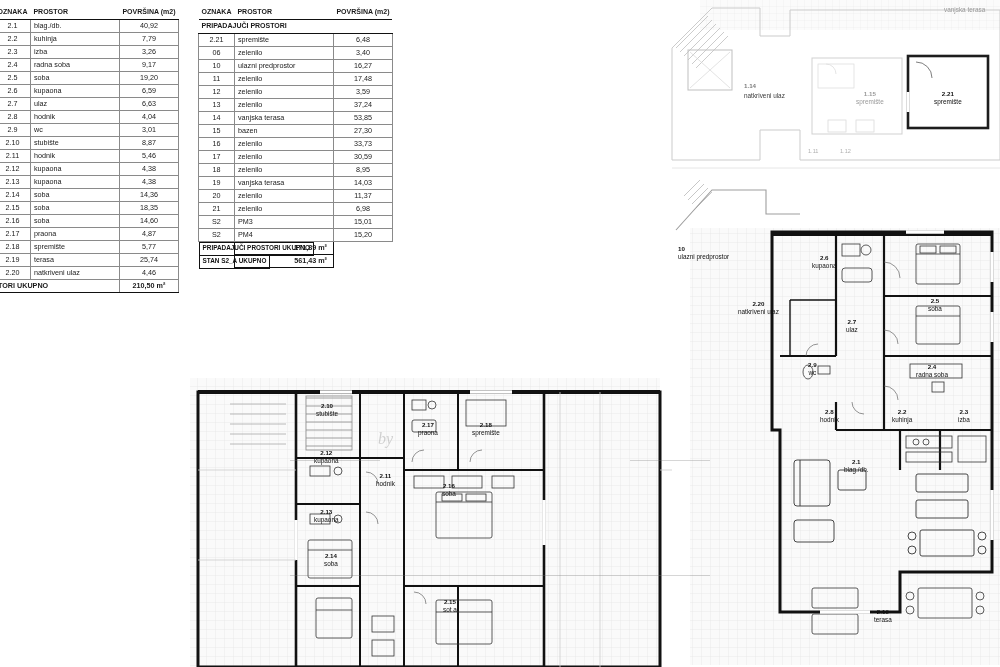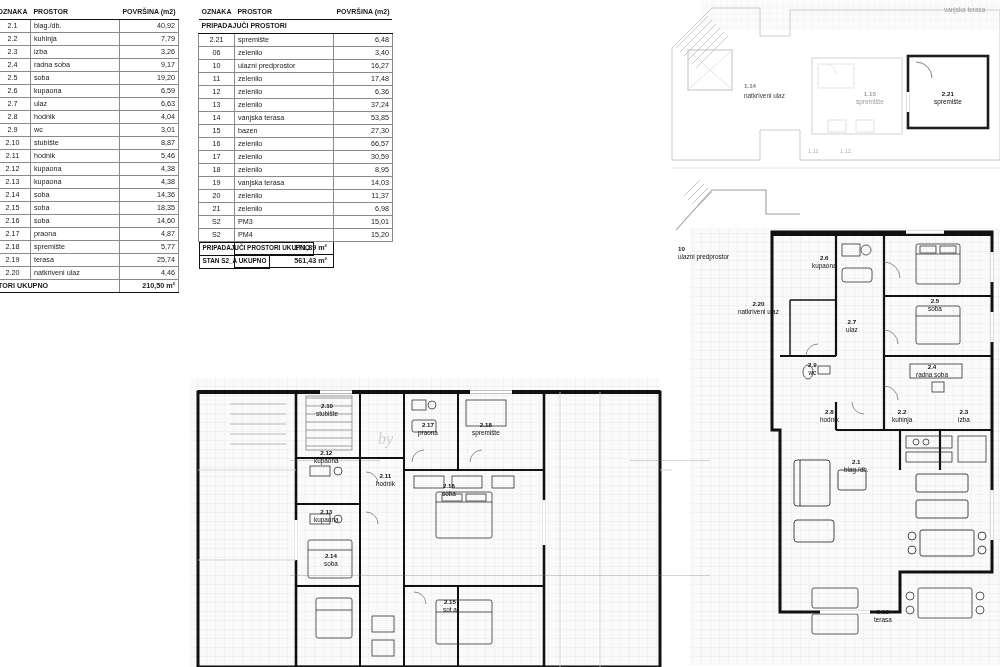--- a/index.html
+++ b/index.html
@@ -42,21 +42,21 @@
     text-align: left;
     border-top: none;
     border-left: none;
     border-right: none;
     border-bottom: 0.8px solid #111;
     background: #fff;
     padding-bottom: 2px;
   }
   .c-code { width: 26px; text-align: center; }
   .c-name { width: 86px; text-align: left; }
-  .c-area { width: 46px; text-align: right; padding-right: 6px; }
+  .c-area { width: 46px; text-align: center; padding-right: 6px; }
 
   
   #table-left { left: -6px; top: 6px; }
   #table-left .c-name { width: 82px; }
   #table-left .c-area { width: 52px; }
   .total-row td {
     font-weight: bold;
     border-top: 0.8px solid #111;
     border-bottom: 0.8px solid #111;
   }
@@ -526,41 +526,41 @@
           <td class="c-area">16,27</td>
         </tr>
       <tr>
           <td class="c-code">11</td>
           <td class="c-name">zelenilo</td>
           <td class="c-area">17,48</td>
         </tr>
       <tr>
           <td class="c-code">12</td>
           <td class="c-name">zelenilo</td>
-          <td class="c-area">6,36</td>
+          <td class="c-area">3,59</td>
         </tr>
       <tr>
           <td class="c-code">13</td>
           <td class="c-name">zelenilo</td>
           <td class="c-area">37,24</td>
         </tr>
       <tr>
           <td class="c-code">14</td>
           <td class="c-name">vanjska terasa</td>
           <td class="c-area">53,85</td>
         </tr>
       <tr>
           <td class="c-code">15</td>
           <td class="c-name">bazen</td>
           <td class="c-area">27,30</td>
         </tr>
       <tr>
           <td class="c-code">16</td>
           <td class="c-name">zelenilo</td>
-          <td class="c-area">66,57</td>
+          <td class="c-area">33,73</td>
         </tr>
       <tr>
           <td class="c-code">17</td>
           <td class="c-name">zelenilo</td>
           <td class="c-area">30,59</td>
         </tr>
       <tr>
           <td class="c-code">18</td>
           <td class="c-name">zelenilo</td>
           <td class="c-area">8,95</td>

